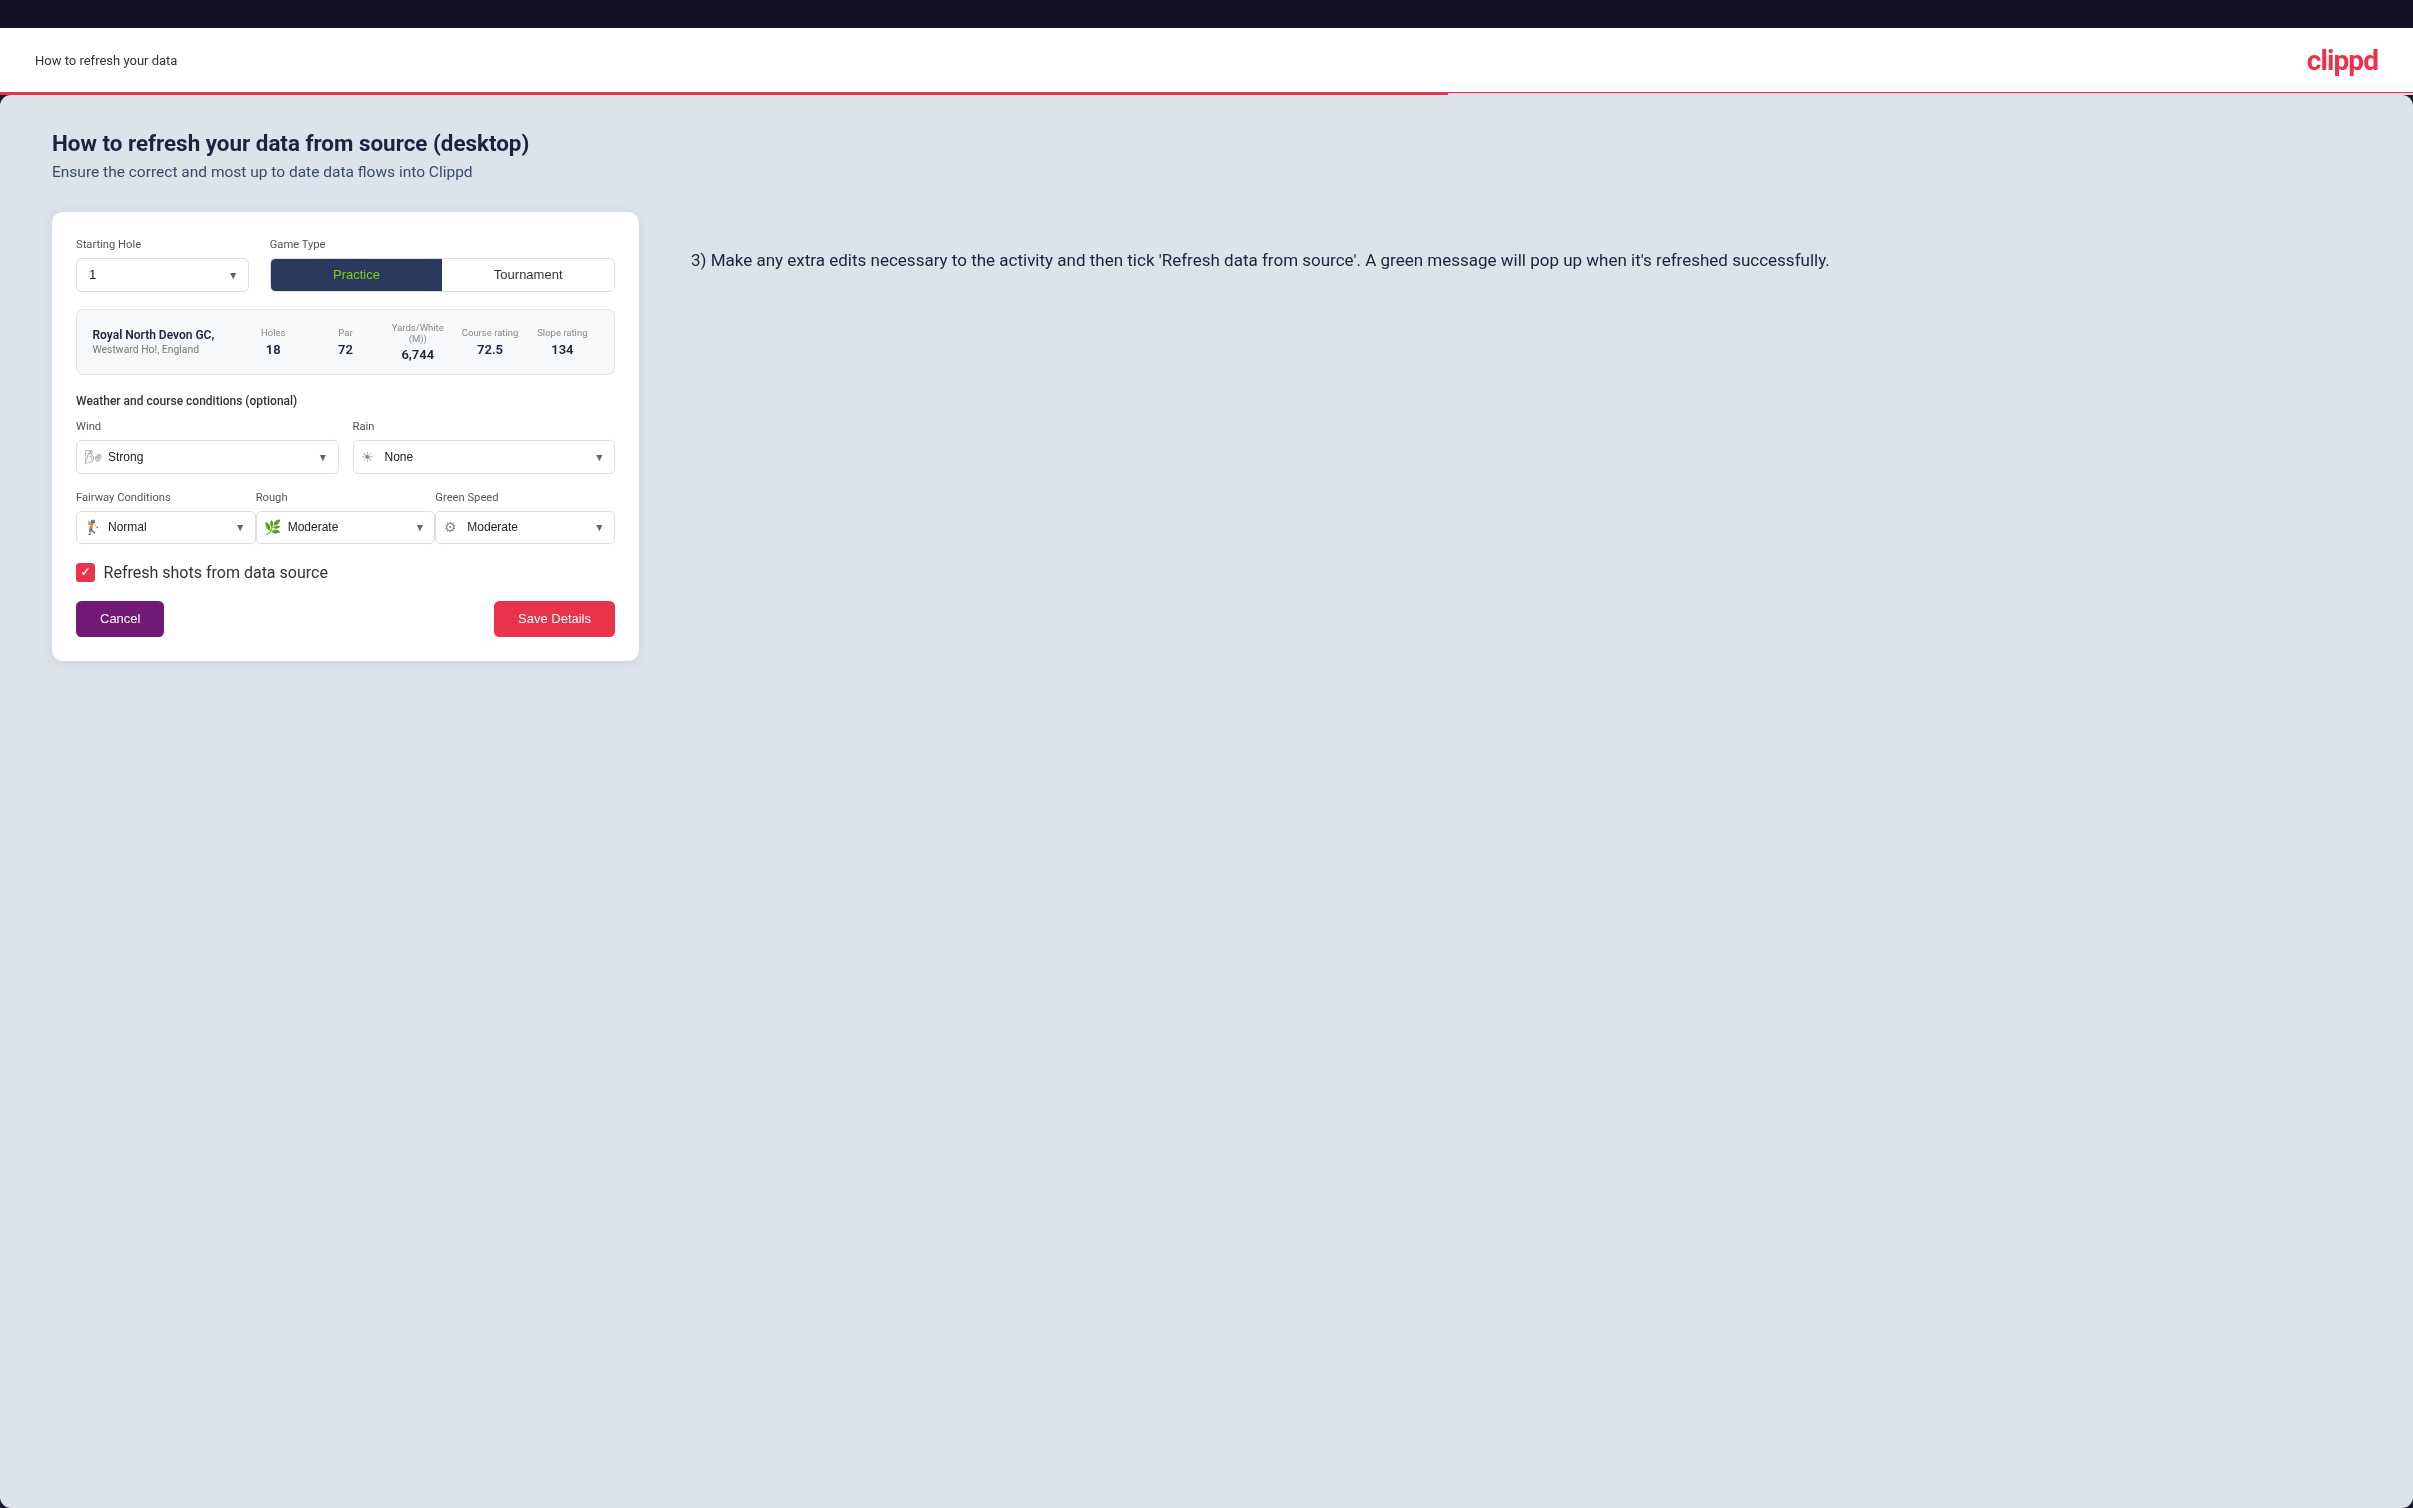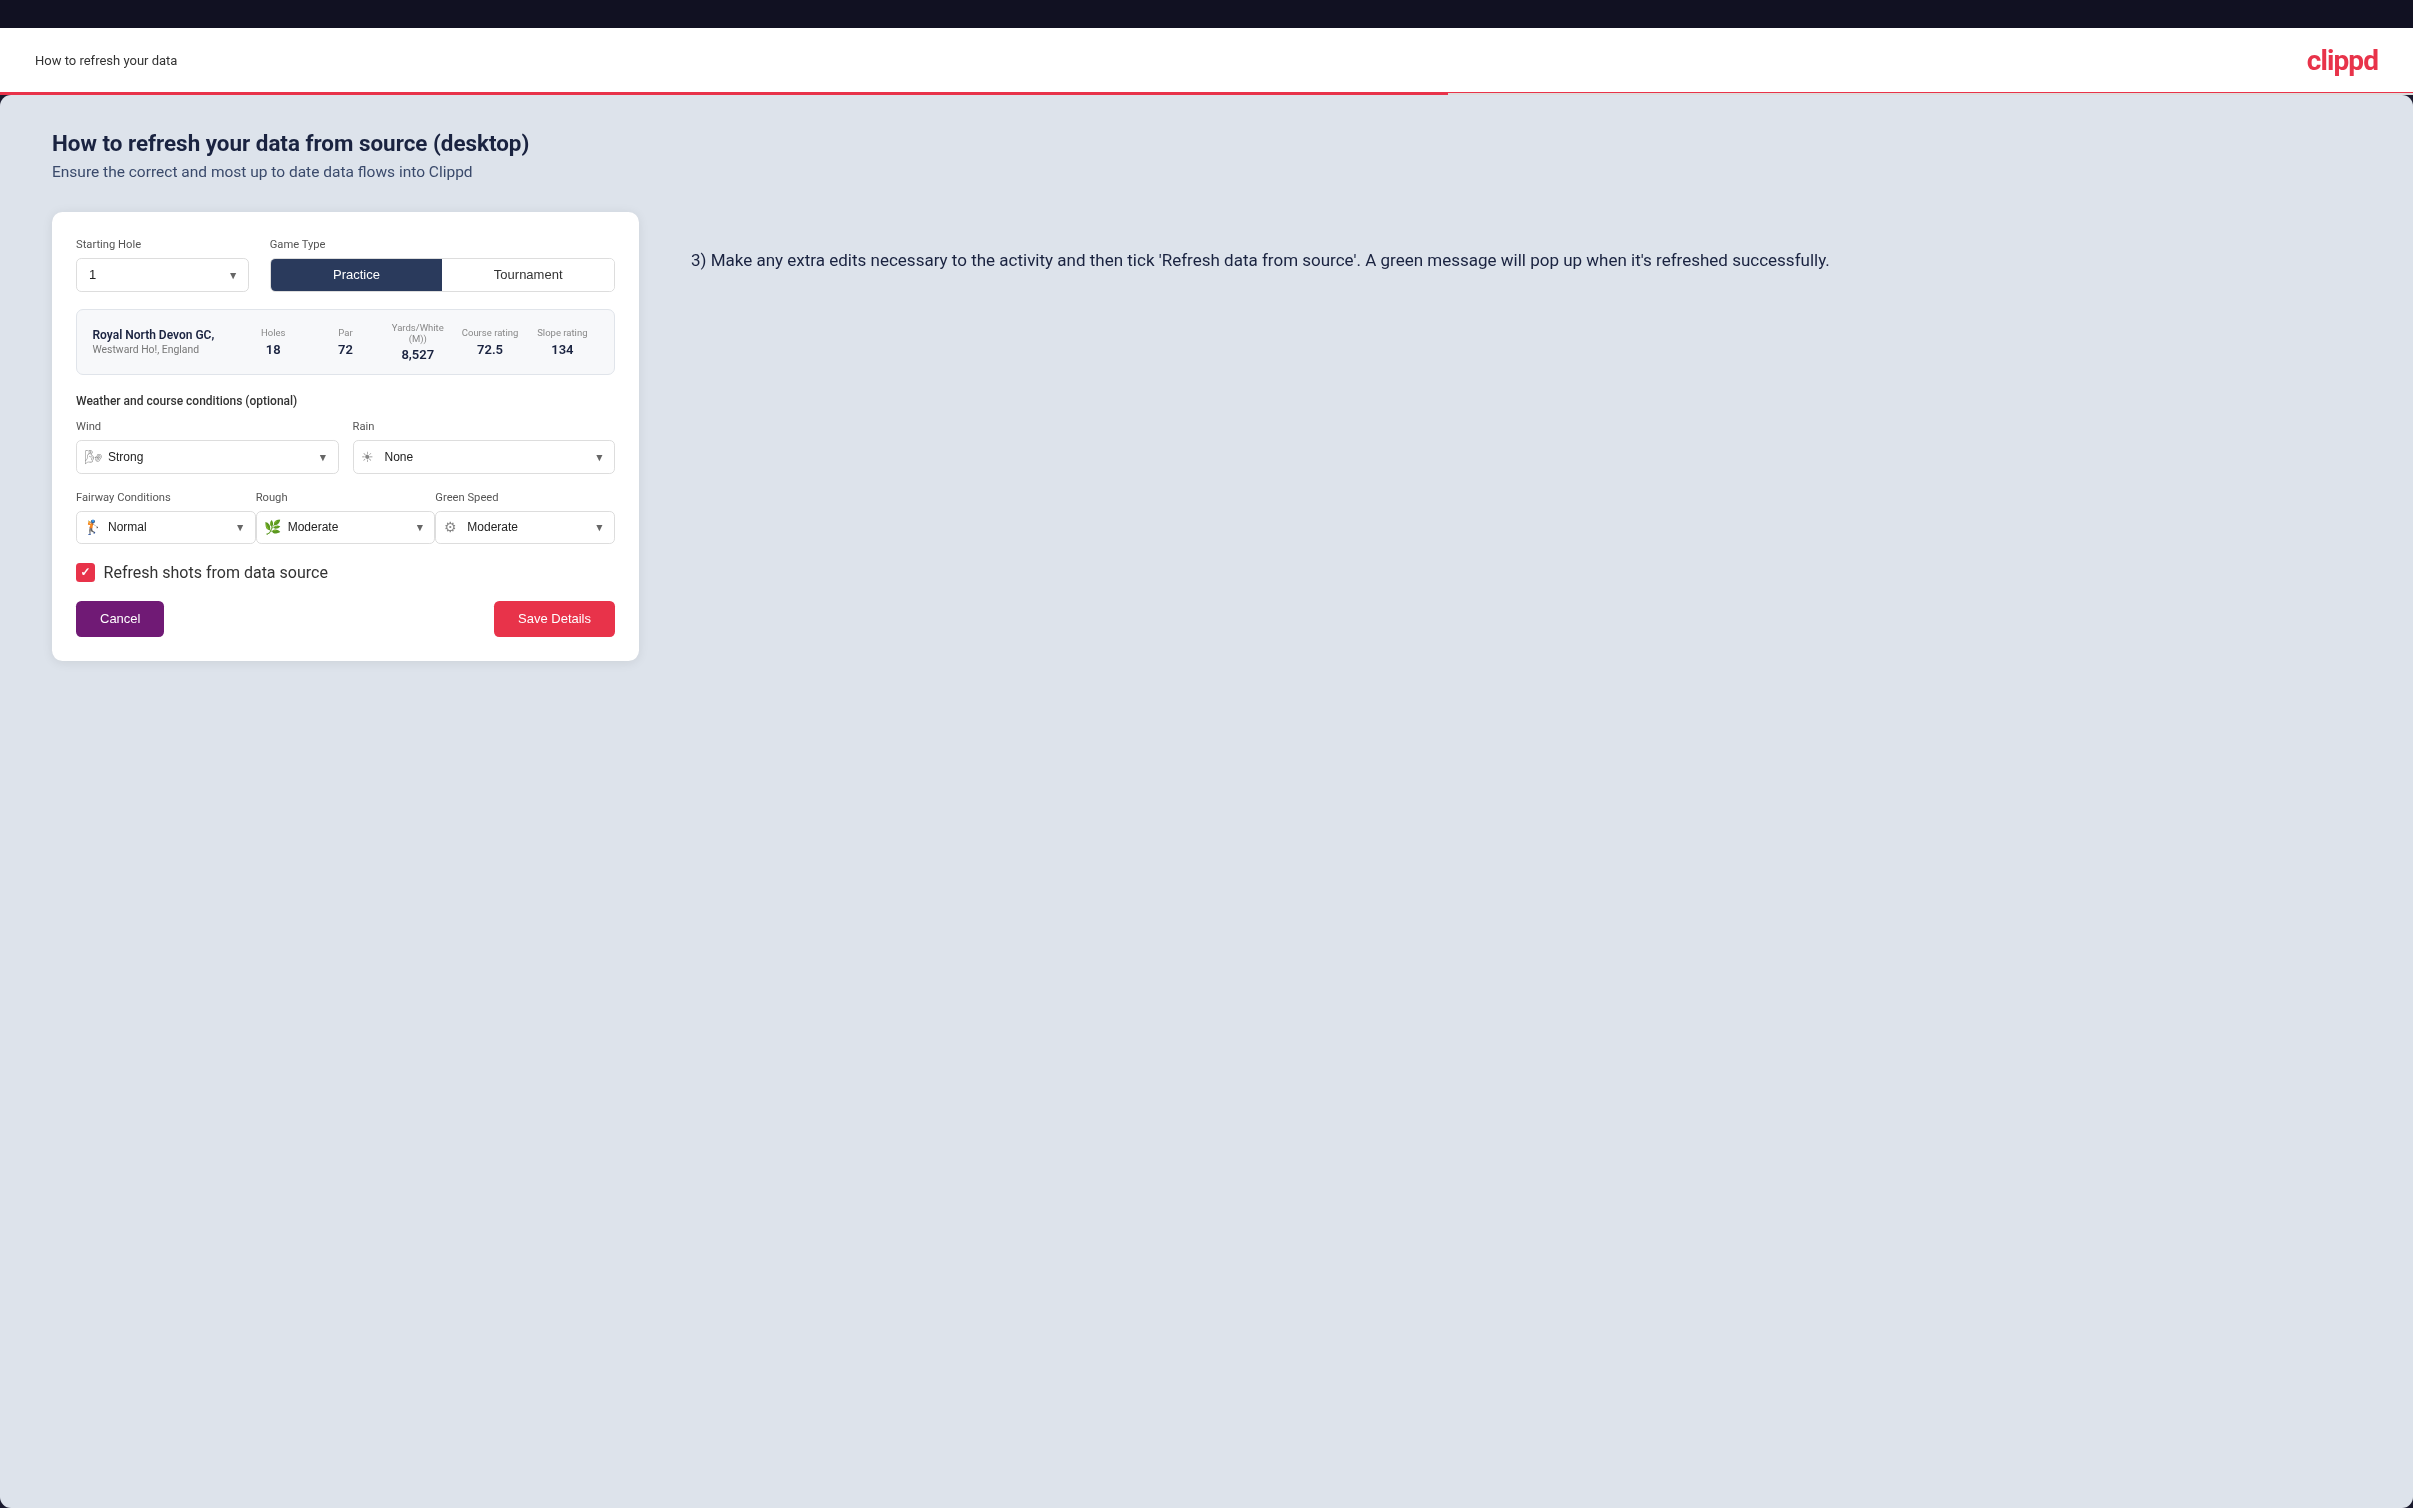--- a/index.html
+++ b/index.html
@@ -111,21 +111,21 @@
       flex: 1;
       padding: 8.6px;
       border: none;
       background: #fff;
       font-size: 13px;
       cursor: pointer;
       color: #333;
     }
     .toggle-btn.active {
       background: #2a3a5c;
-      color: #ffffff;
+      color: #84cc16;
     }
     .course-info-row {
       background: #f7f8fa;
       border: 1.3px solid #e0e4ea;
       border-radius: 7px;
       padding: 12px 15.5px;
       display: flex;
       align-items: center;
       margin-bottom: 19px;
       gap: 0;
@@ -320,21 +320,21 @@
         <div class="course-stat">
           <div class="course-stat-label">Holes</div>
           <div class="course-stat-value">18</div>
         </div>
         <div class="course-stat">
           <div class="course-stat-label">Par</div>
           <div class="course-stat-value">72</div>
         </div>
         <div class="course-stat">
           <div class="course-stat-label">Yards/White (M))</div>
-          <div class="course-stat-value">8,527</div>
+          <div class="course-stat-value">6,744</div>
         </div>
         <div class="course-stat">
           <div class="course-stat-label">Course rating</div>
           <div class="course-stat-value">72.5</div>
         </div>
         <div class="course-stat">
           <div class="course-stat-label">Slope rating</div>
           <div class="course-stat-value">134</div>
         </div>
       </div>

